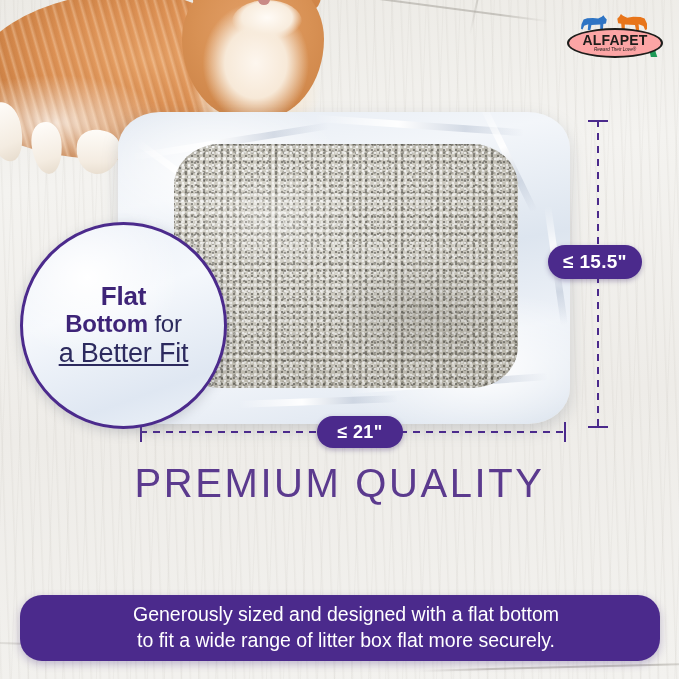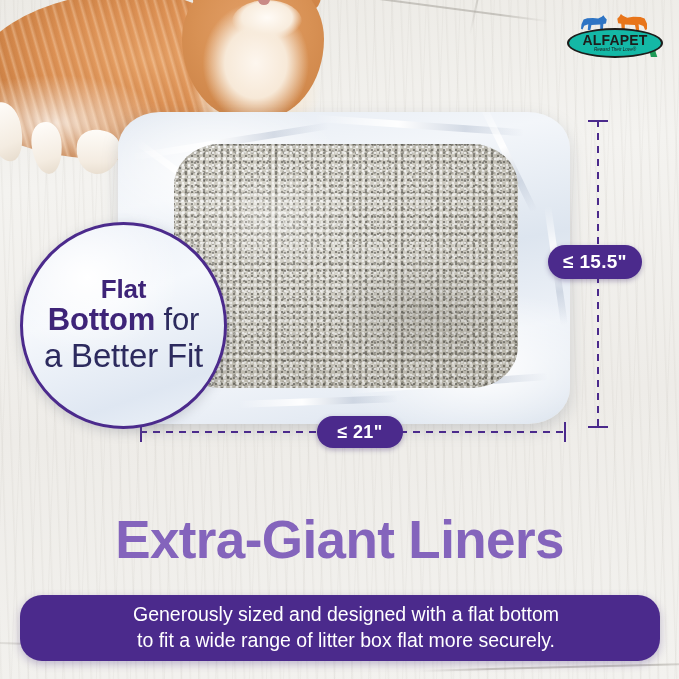--- a/index.html
+++ b/index.html
@@ -275,31 +275,32 @@
     box-sizing: border-box;
   }
   .badge-l1 {
     font-size: 26px;
     font-weight: bold;
     color: #3e2478;
     line-height: 1.06;
     letter-spacing: -0.2px;
   }
   .badge-l2 {
-    font-size: 31px;
+    font-size: 24px;
     color: #2c2a5e;
     line-height: 1.12;
     letter-spacing: -0.2px;
   }
   .badge-l2 b { color: #3e2478; font-weight: bold; }
   .badge-l3 {
-    font-size: 33px;
+    font-size: 27px;
     color: #2c2a5e;
     line-height: 1.12;
     letter-spacing: -0.2px;
+    text-decoration: underline;
   }
 
   
   .headline-1 {
     position: absolute;
     left: 0; right: 0; top: 461px;
     text-align: center;
     font-size: 40px;
     font-weight: normal;
     color: #5b3a8e;
@@ -342,21 +343,21 @@
     position: absolute;
     left: 565px; top: 14px;
     width: 100px; height: 46px;
   }
   .logo-oval {
     position: absolute;
     left: 2px; top: 14px;
     width: 96px; height: 30px;
     border: 2px solid #1d1d1b;
     border-radius: 50%;
-    background: #14b8a6;
+    background: #fca5a5;
     display: flex;
     flex-direction: column;
     align-items: center;
     justify-content: center;
     box-sizing: border-box;
   }
   .logo-word {
     font-size: 14px;
     font-weight: bold;
     color: #1d1d1b;
@@ -455,21 +456,21 @@
     <div class="cap rgt"></div>
   </div>
   <div class="pill pill-width">≤ 21"</div>
 
   <div class="badge">
     <div class="badge-l1">Flat</div>
     <div class="badge-l2"><b>Bottom</b><span> for</span></div>
     <div class="badge-l3">a Better Fit</div>
   </div>
 
-  <div class="headline-2">Extra-Giant Liners</div>
+  <div class="headline-1">PREMIUM QUALITY</div>
 
   <div class="banner">
     <div class="banner-line">Generously sized and designed with a flat bottom</div>
     <div class="banner-line">to fit a wide range of litter box flat more securely.</div>
   </div>
 
   <div class="logo">
     <div class="logo-dog-blue"></div>
     <div class="logo-dog-orange"></div>
     <div class="logo-cat"></div>

